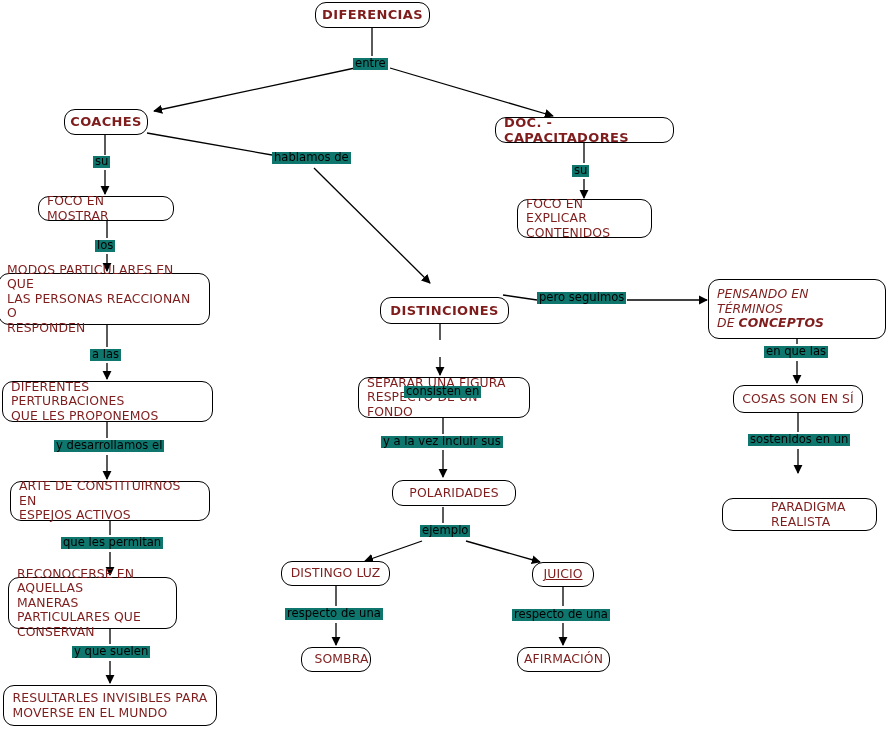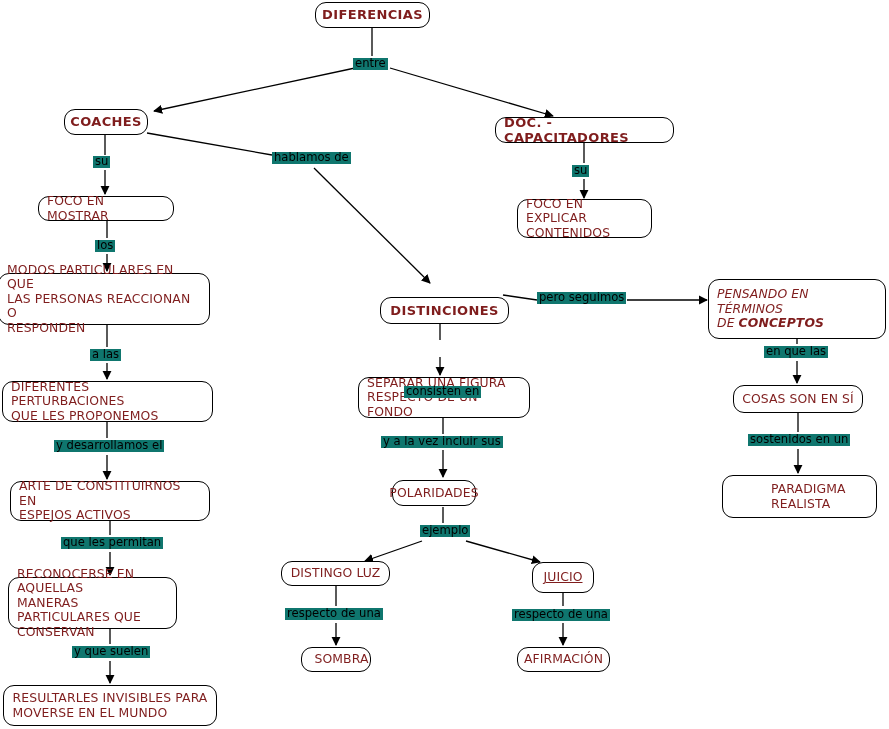--- a/index.html
+++ b/index.html
@@ -178,38 +178,38 @@
 CONSERVAN</div>
 
   <div class="node" style="left:3px; top:685px; width:214px; height:41px;">RESULTARLES INVISIBLES PARA
 MOVERSE EN EL MUNDO</div>
 
   <div class="node bold" style="left:380px; top:285px; width:129px; height:27px;margin-top:12px;">DISTINCIONES</div>
 
   <div class="node" style="left:358px; top:377px; width:172px; height:41px;">SEPARAR UNA FIGURA
 RESPECTO DE UN FONDO</div>
 
-  <div class="node" style="left:392px; top:480px; width:84px; height:26px;">POLARIDADES</div>
+  <div class="node" style="left:392px; top:480px; width:124px; height:26px;">POLARIDADES</div>
 
   <div class="node" style="left:281px; top:561px; width:109px; height:25px;">DISTINGO LUZ</div>
 
-  <div class="node" style="left:532px; top:562px; width:62px; height:31px;text-decoration:underline;">JUICIO</div>
+  <div class="node" style="left:532px; top:562px; width:62px; height:25px;text-decoration:underline;">JUICIO</div>
 
   <div class="node" style="left:301px; top:647px; width:70px; height:25px;padding-left:19px;">SOMBRA</div>
 
   <div class="node" style="left:517px; top:647px; width:93px; height:25px;">AFIRMACIÓN</div>
 
   <div class="node mixed" style="left:708px; top:279px; width:178px; height:60px;font-style:italic;">
     <span><span>PENSANDO EN TÉRMINOS
 DE </span><b>CONCEPTOS</b></span>
   </div>
 
   <div class="node" style="left:733px; top:385px; width:130px; height:28px;">COSAS SON EN SÍ</div>
 
-  <div class="node" style="left:722px; top:475px; width:155px; height:43px;padding-left:48px;">PARADIGMA REALISTA</div>
+  <div class="node" style="left:722px; top:498px; width:155px; height:33px;padding-left:48px;">PARADIGMA REALISTA</div>
 
   <div class="link-label" style="left:353px; top:58px;">entre</div>
 
   <div class="link-label" style="left:93px; top:156px;">su</div>
 
   <div class="link-label" style="left:572px; top:165px;">su</div>
 
   <div class="link-label" style="left:95px; top:240px;">los</div>
 
   <div class="link-label" style="left:90px; top:349px;">a las</div>

